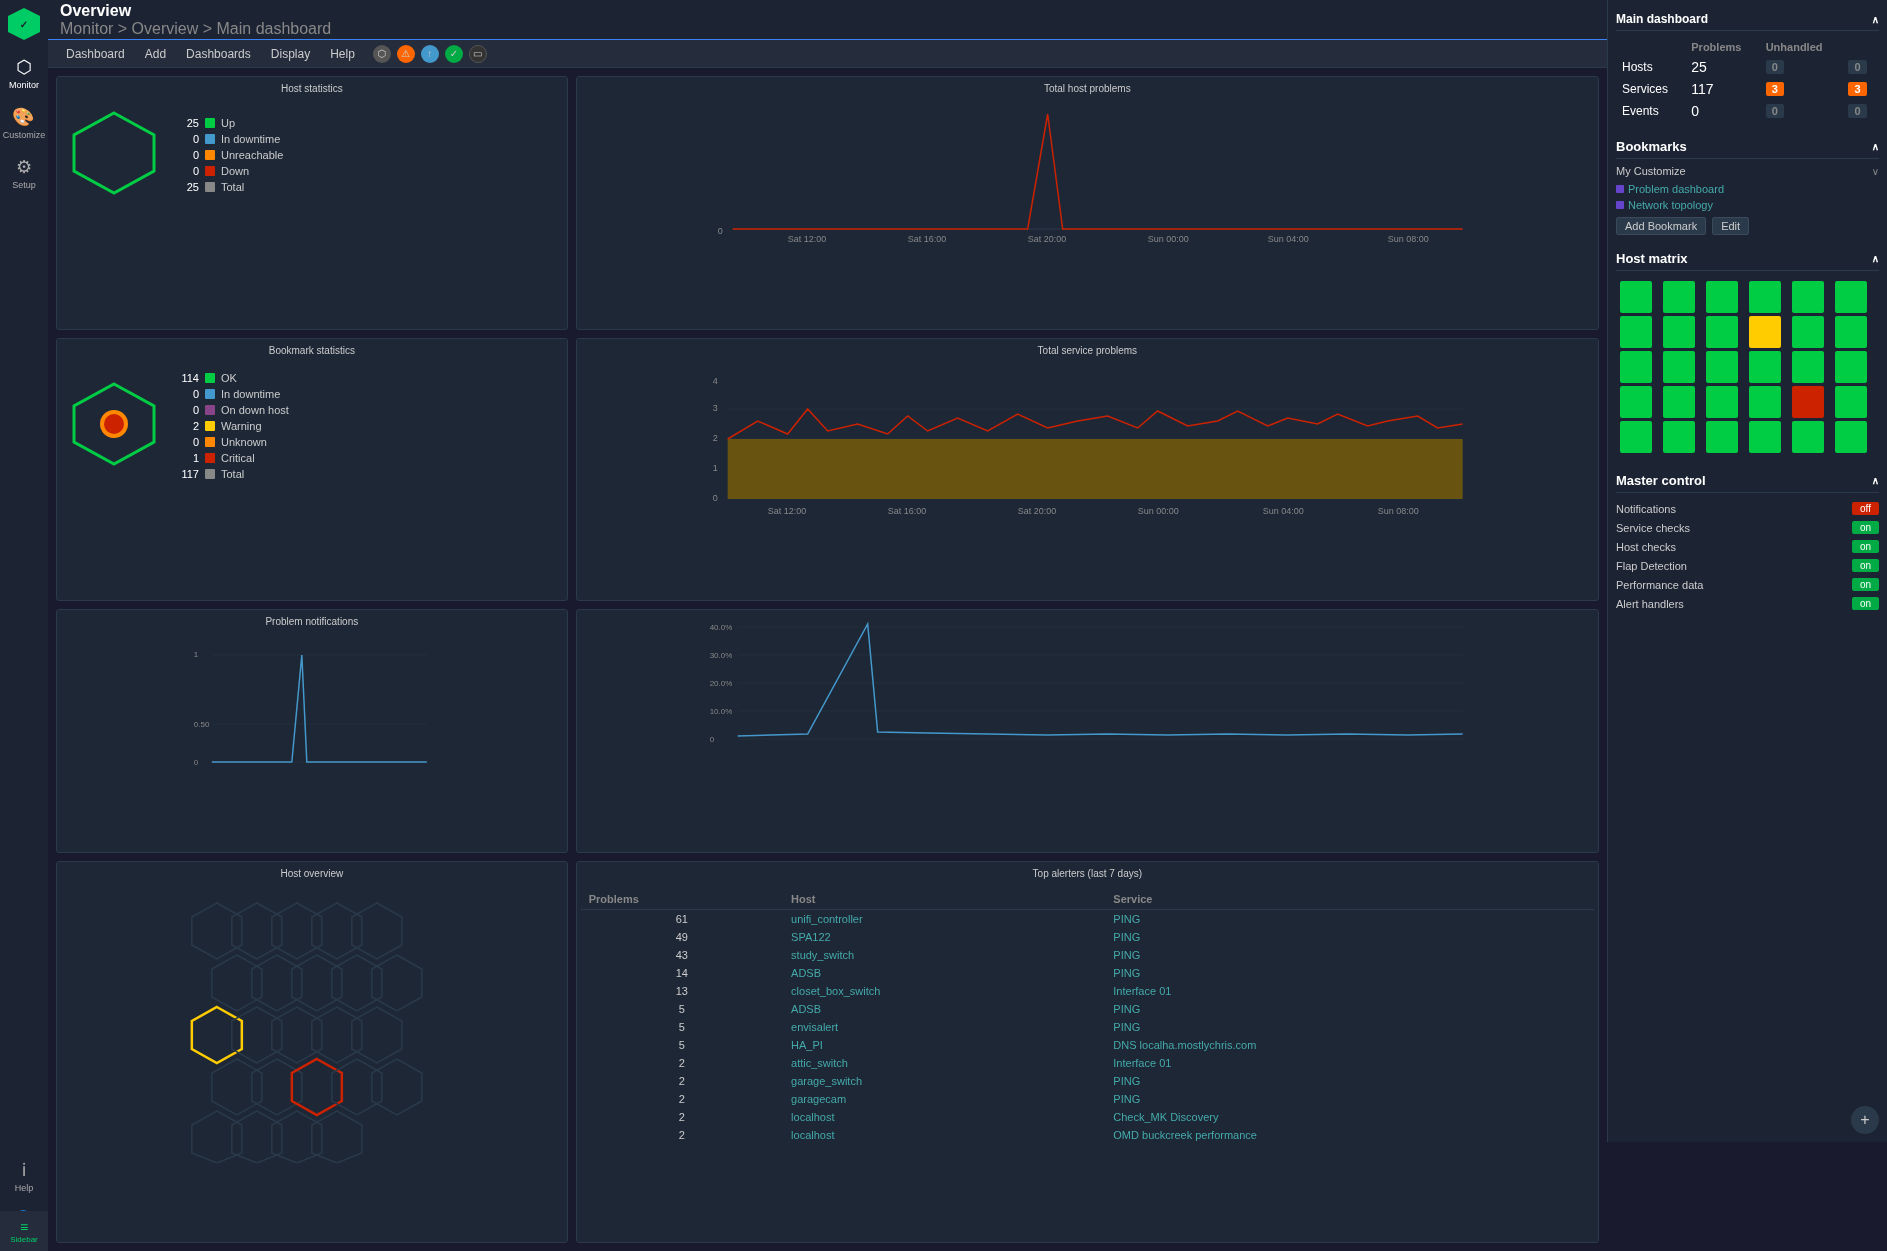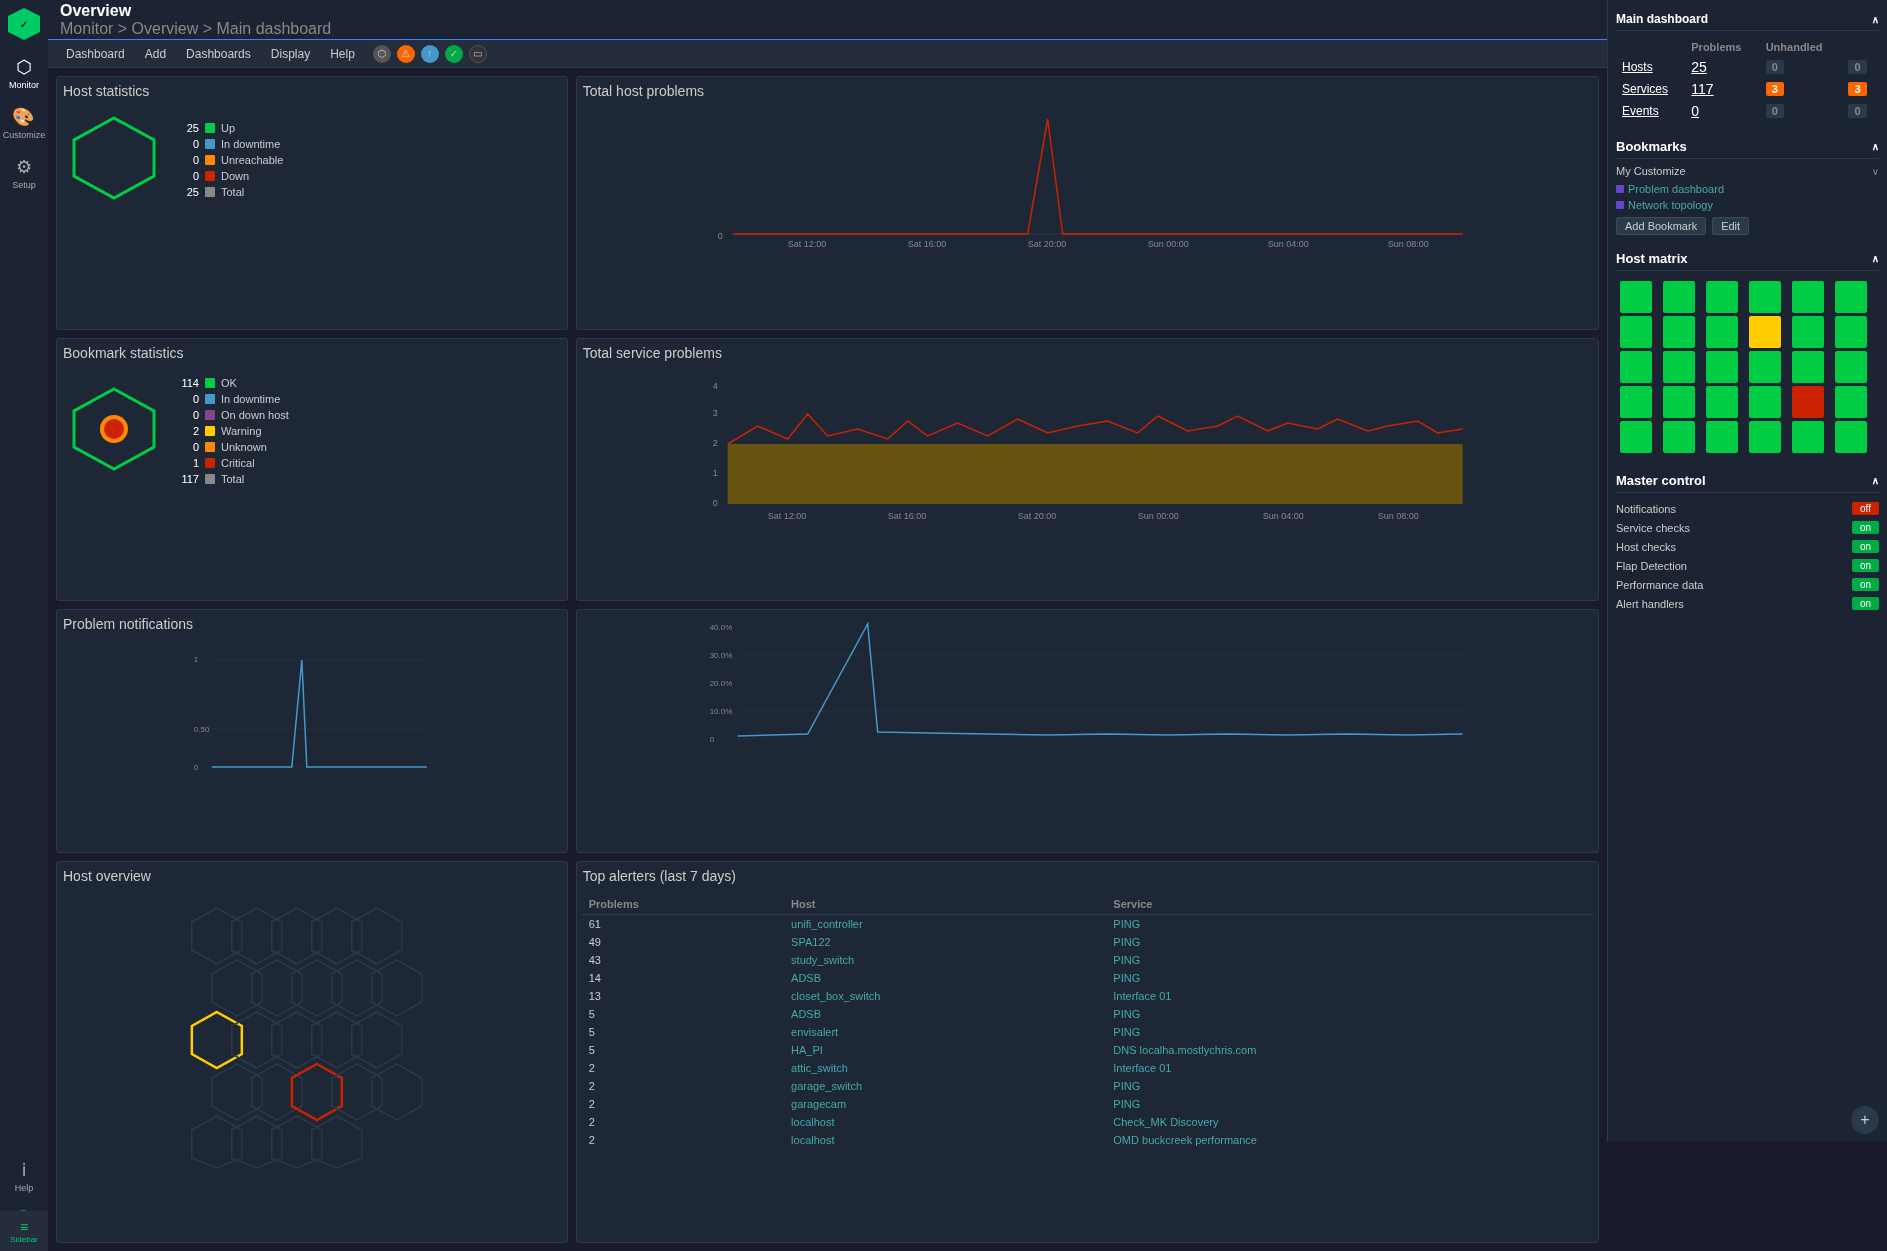--- a/index.html
+++ b/index.html
@@ -87,24 +87,24 @@
     }
 
     
     .panel {
       background: #1e2736;
       border: 1px solid #2a3a4a;
       border-radius: 3px;
       overflow: hidden;
     }
     .panel-title {
-      text-align: left;
+      text-align: center;
       padding: 6px;
       color: #ccc;
-      font-size: 14px;
+      font-size: 10px;
       background: #1e2736;
     }
 
     
     .host-stats { display: flex; align-items: center; padding: 8px 12px; gap: 16px; }
     .hex-container { flex-shrink: 0; }
     .stats-list { list-style: none; }
     .stats-list li { display: flex; align-items: center; gap: 6px; padding: 2px 0; font-size: 11px; }
     .stat-num { width: 24px; text-align: right; color: #fff; }
     .stat-dot { width: 10px; height: 10px; border-radius: 1px; flex-shrink: 0; }
@@ -128,21 +128,21 @@
       color: #fff;
       font-size: 13px;
       font-weight: bold;
       padding: 4px 0;
       border-bottom: 1px solid #2a3a4a;
       margin-bottom: 6px;
       display: flex; align-items: center; justify-content: space-between;
     }
     .sidebar-table { width: 100%; }
     .sidebar-table th { color: #888; font-size: 11px; text-align: left; padding: 2px 4px; }
-    .sidebar-table td { color: #fff; font-size: 12px; padding: 2px 4px; text-decoration: underline; }
+    .sidebar-table td { color: #fff; font-size: 12px; padding: 2px 4px; }
     .badge { display: inline-block; padding: 1px 6px; border-radius: 2px; font-size: 11px; font-weight: bold; }
     .badge-orange { background: #ff6600; color: #fff; }
     .badge-zero { background: #2a3a4a; color: #888; }
 
     
     .host-matrix-grid {
       display: grid;
       grid-template-columns: repeat(6, 1fr);
       gap: 3px;
       padding: 4px;
@@ -174,21 +174,21 @@
     .bookmark-actions { display: flex; gap: 6px; margin-top: 4px; }
     .bookmark-btn { 
       padding: 2px 8px; background: #2a3a4a; color: #ccc; 
       border: 1px solid #3a4a5a; border-radius: 2px; cursor: pointer; font-size: 11px;
     }
 
     
     .alerters-table { width: 100%; border-collapse: collapse; }
     .alerters-table th { color: #888; font-size: 11px; padding: 4px 8px; text-align: left; border-bottom: 1px solid #2a3a4a; }
     .alerters-table td { padding: 3px 8px; color: #ccc; font-size: 11px; }
-    .problems-num { color: #888; text-align: left; }
+    .problems-num { color: #888; text-align: center; }
 
     
     .chevron { font-size: 10px; cursor: pointer; }
 
     
     .bottom-sidebar-bar {
       position: absolute;
       left: 0; bottom: 0;
       width: 48px; height: 40px;
       background: #252d3d;

